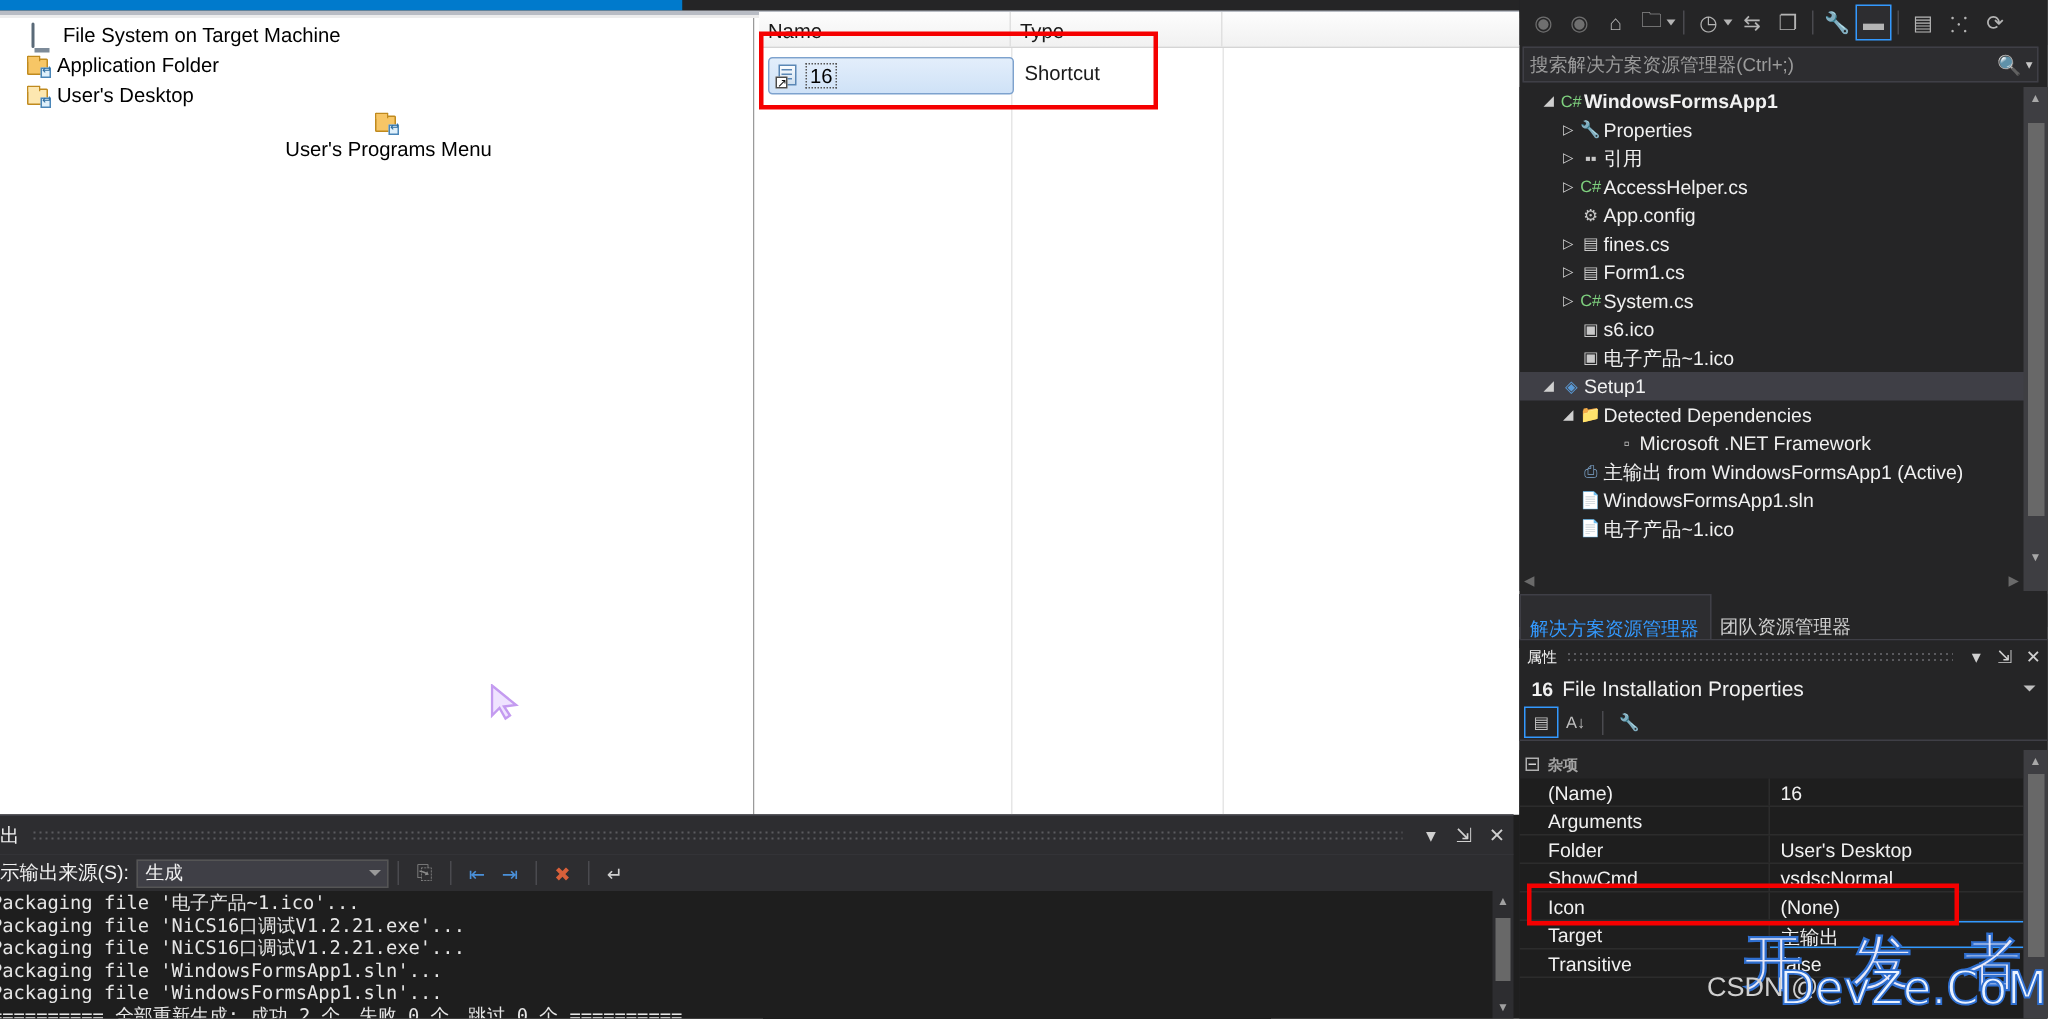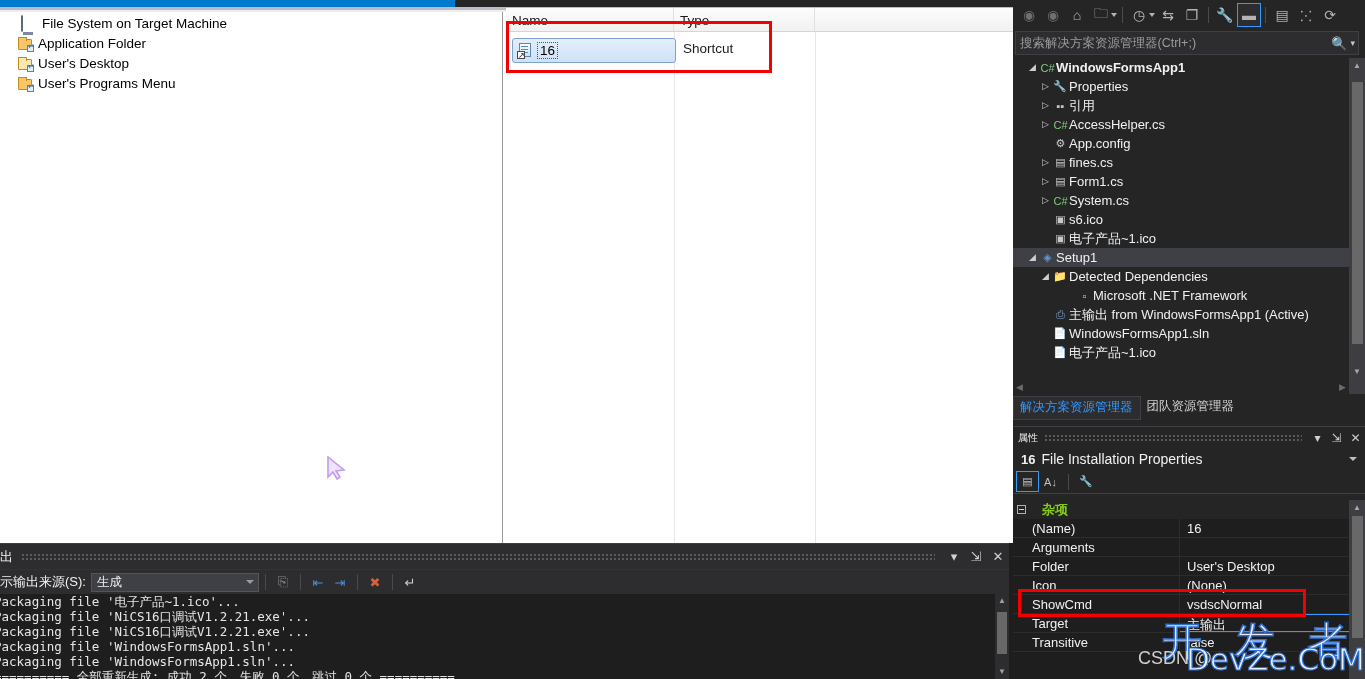--- a/index.html
+++ b/index.html
@@ -298,21 +298,21 @@
   .se-hcorner {
     position: absolute; right: 0; top: 380px; width: 16px; height: 14px;
     background: #3e3e42;
   }
 
   .se-tabs {
     position: absolute; left: 0; top: 396px; width: 352px; height: 22px;
     display: flex; align-items: flex-start; background: #252526;
   }
   .se-tab {
-    font-size: 12.5px; padding: 2px 7px 3px 6px; color: #d0d0d0;
+    font-size: 12.5px; padding: 14px 7px 3px 6px; color: #d0d0d0;
   }
   .se-tab.active { color: #3399ff; background: #2d2d30; border: 1px solid #3f3f46; }
 
   
   .props {
     position: absolute; left: 0; top: 426px; width: 352px; height: 253px;
     background: #252526; border-top: 1px solid #3f3f46;
   }
   .pr-title {
     position: relative; height: 21px; display: flex; align-items: center;
@@ -350,21 +350,21 @@
     color: #c0c0c0; font-size: 11px;
   }
   .pr-tb.sel { border: 1px solid #3399ff; }
 
   .pr-grid {
     position: absolute; left: 0; top: 73px; right: 16px; bottom: 0;
     background: #1e1e1e; overflow: hidden;
   }
   .pr-cat {
     display: flex; align-items: center; height: 19px;
-    background: #252526; font-size: 13px; font-weight: bold; color: #84cc16; gap: 10px;
+    background: #252526; font-size: 10px; font-weight: bold; color: #a3a3a3;
   }
   .pr-cat-box {
     width: 9px; height: 9px; border: 1px solid #b0b0b0;
     margin: 0 6px 0 4px; position: relative; flex: none;
   }
   .pr-cat-box:after {
     content: ""; position: absolute; left: 1px; top: 3px;
     width: 5px; height: 1px; background: #d4d4d4;
   }
   .pr-row {
@@ -431,21 +431,21 @@
           </span>
         <span class="fs-label">Application Folder</span>
       </div>
       <div class="fs-row" style="padding-left:16px;">
         <span class="ficon">
             <span class="ico-folder ico-folder-open"></span>
             <span class="ico-shortcut-badge"></span>
           </span>
         <span class="fs-label">User's Desktop</span>
       </div>
-      <div class="fs-row" style="padding-left:16px;">
+      <div class="fs-row" style="padding-left:16px;flex-direction:column;">
         <span class="ficon">
             <span class="ico-folder"></span>
             <span class="ico-shortcut-badge"></span>
           </span>
         <span class="fs-label">User's Programs Menu</span>
       </div>
     </div>
 
     <div class="fs-list">
       <div class="lv-header">
@@ -677,26 +677,26 @@
         </div>
         <div class="pr-row">
           <div class="pr-k">Arguments</div>
           <div class="pr-v"></div>
         </div>
         <div class="pr-row">
           <div class="pr-k">Folder</div>
           <div class="pr-v">User's Desktop</div>
         </div>
         <div class="pr-row">
+          <div class="pr-k">ShowCmd</div>
+          <div class="pr-v">vsdscNormal</div>
+        </div>
+        <div class="pr-row">
           <div class="pr-k">Icon</div>
           <div class="pr-v">(None)</div>
-        </div>
-        <div class="pr-row">
-          <div class="pr-k">ShowCmd</div>
-          <div class="pr-v">vsdscNormal</div>
         </div>
         <div class="pr-row active">
           <div class="pr-k">Target</div>
           <div class="pr-v">主输出</div>
         </div>
         <div class="pr-row">
           <div class="pr-k">Transitive</div>
           <div class="pr-v">false</div>
         </div>
       </div>

